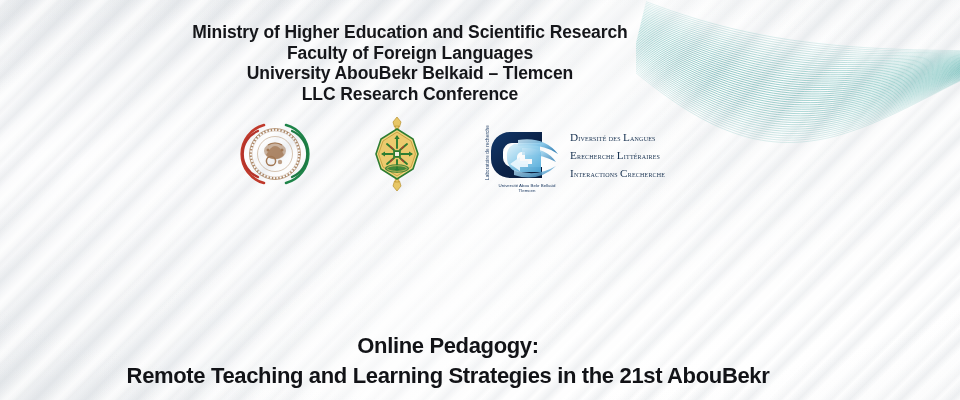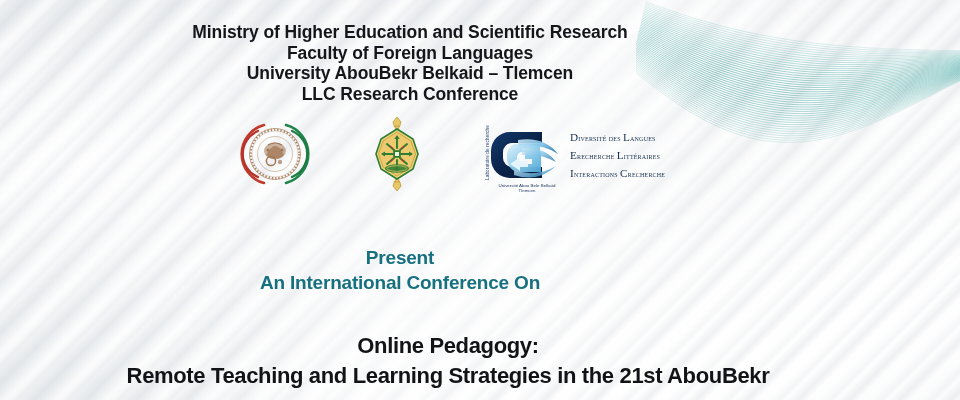--- a/index.html
+++ b/index.html
@@ -415,24 +415,20 @@
             <span class="cap">E</span><span>recherche </span><span class="cap">L</span><span>ittéraires</span>
           </div>
           <div class="llc-text">
             <span class="cap">I</span><span>nteractions </span><span class="cap">C</span><span>recherche</span>
           </div>
         </div>
       </div>
 
     </div>
 
-    <div class="present-block">
-      <div class="present-line">Present</div>
-      <div class="present-line">An International Conference On</div>
-    </div>
 
     <div class="title-block">
       <div class="title-line">Online Pedagogy:</div>
       <div class="title-line">Remote Teaching and Learning Strategies in the 21st AbouBekr</div>
     </div>
 
   </div>
 </div>
 
 </body></html>

